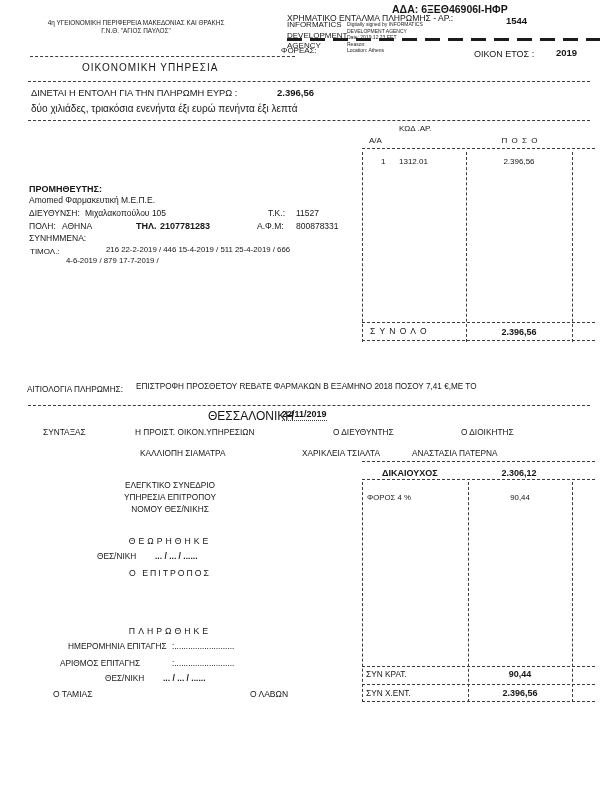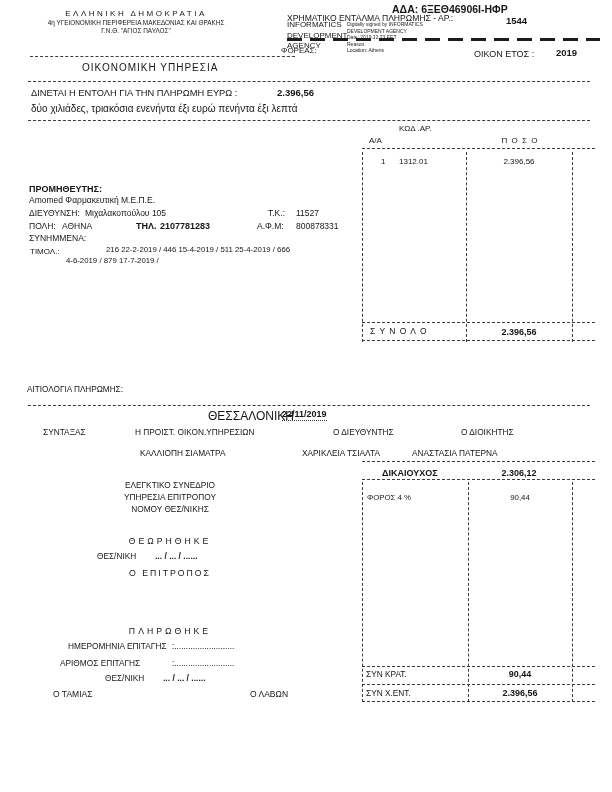--- a/index.html
+++ b/index.html
@@ -14,21 +14,20 @@
   .vl{position:absolute;width:0;border-left:1px dashed #3c3c3c;}
   .thick{position:absolute;height:3px;background:repeating-linear-gradient(90deg,#1c1c1c 0 15px,transparent 15px 23px);}
   .dot{border-bottom:1.5px dotted #3c3c3c;padding-bottom:1px;}
   .tiny{line-height:1.3;}
 </style>
 </head>
 <body>
 
 <div class="page">
 
-  <div class="t c" style="left:30px;top:9px;width:212px;font-size:8px;letter-spacing:2.5px;">ΕΛΛΗΝΙΚΗ  ΔΗΜΟΚΡΑΤΙΑ</div>
   <div class="t c" style="left:4px;top:19px;width:264px;font-size:6.4px;">4η ΥΓΕΙΟΝΟΜΙΚΗ ΠΕΡΙΦΕΡΕΙΑ ΜΑΚΕΔΟΝΙΑΣ ΚΑΙ ΘΡΑΚΗΣ</div>
   <div class="t c" style="left:30px;top:27px;width:212px;font-size:6.4px;">Γ.Ν.Θ. "ΑΓΙΟΣ ΠΑΥΛΟΣ"</div>
 
   <div class="t b" style="left:392px;top:3px;font-size:10.5px;">ΑΔΑ: 6ΞΕΘ46906Ι-ΗΦΡ</div>
   <div class="t" style="left:287px;top:14px;font-size:8.6px;">ΧΡΗΜΑΤΙΚΟ ΕΝΤΑΛΜΑ ΠΛΗΡΩΜΗΣ - ΑΡ.:</div>
   <div class="t b" style="left:506px;top:16px;font-size:9.5px;">1544</div>
 
   <div class="t" style="left:287px;top:20px;width:74px;font-size:8px;line-height:10.5px;white-space:normal;">INFORMATICS DEVELOPMENT AGENCY</div>
   <div class="t tiny" style="left:347px;top:21px;width:100px;font-size:5px;white-space:normal;color:#222;">
     <div>Digitally signed by INFORMATICS DEVELOPMENT AGENCY</div>
@@ -77,20 +76,21 @@
   <div class="t b" style="left:136px;top:221px;font-size:9px;">ΤΗΛ.</div>
   <div class="t b" style="left:160px;top:221px;font-size:9px;">2107781283</div>
   <div class="t" style="left:257px;top:222px;font-size:8.5px;">Α.Φ.Μ:</div>
   <div class="t" style="left:296px;top:222px;font-size:8.5px;">800878331</div>
   <div class="t" style="left:29px;top:234px;font-size:8.5px;">ΣΥΝΗΜΜΕΝΑ:</div>
   <div class="t" style="left:30px;top:247px;font-size:8px;">ΤΙΜΟΛ.:</div>
   <div class="t" style="left:82px;top:246px;font-size:7.8px;margin-left:24px;">216 22-2-2019  /  446 15-4-2019  /  511 25-4-2019   /  666</div>
   <div class="t" style="left:66px;top:257px;font-size:7.8px;">4-6-2019   /  879  17-7-2019   /</div>
 
   <div class="t" style="left:27px;top:385px;font-size:8.2px;">ΑΙΤΙΟΛΟΓΙΑ ΠΛΗΡΩΜΗΣ:</div>
+  <div class="t" style="left:136px;top:382px;font-size:8.2px;">ΕΠΙΣΤΡΟΦΗ ΠΡΟΣΘΕΤΟΥ REBATE ΦΑΡΜΑΚΩΝ Β ΕΞΑΜΗΝΟ 2018 ΠΟΣΟΥ 7,41 €,ΜΕ ΤΟ</div>
   <div class="dl" style="left:28px;top:405px;width:562px;"></div>
 
   <div class="t" style="left:208px;top:410px;font-size:12px;">ΘΕΣΣΑΛΟΝΙΚΗ</div>
   <div class="t b dot" style="left:282px;top:409px;font-size:9px;">22/11/2019</div>
 
   <div class="t" style="left:43px;top:428px;font-size:8.3px;">ΣΥΝΤΑΞΑΣ</div>
   <div class="t" style="left:135px;top:428px;font-size:8.3px;">Η ΠΡΟΙΣΤ. ΟΙΚΟΝ.ΥΠΗΡΕΣΙΩΝ</div>
   <div class="t" style="left:333px;top:428px;font-size:8.3px;">Ο ΔΙΕΥΘΥΝΤΗΣ</div>
   <div class="t" style="left:461px;top:428px;font-size:8.3px;">Ο ΔΙΟΙΚΗΤΗΣ</div>
   <div class="t" style="left:140px;top:449px;font-size:8.3px;">ΚΑΛΛΙΟΠΗ ΣΙΑΜΑΤΡΑ</div>

